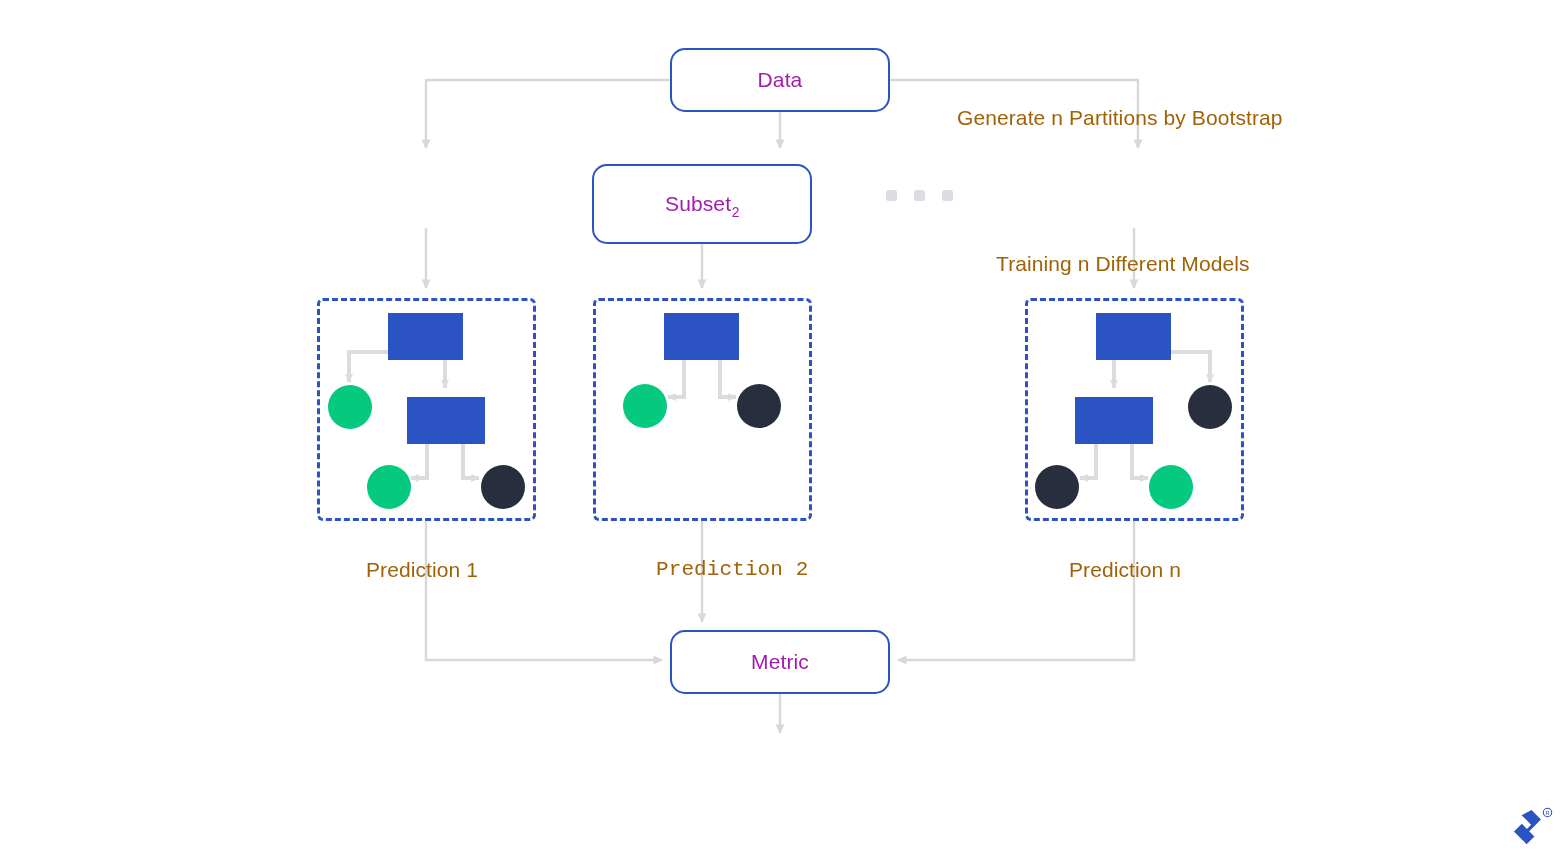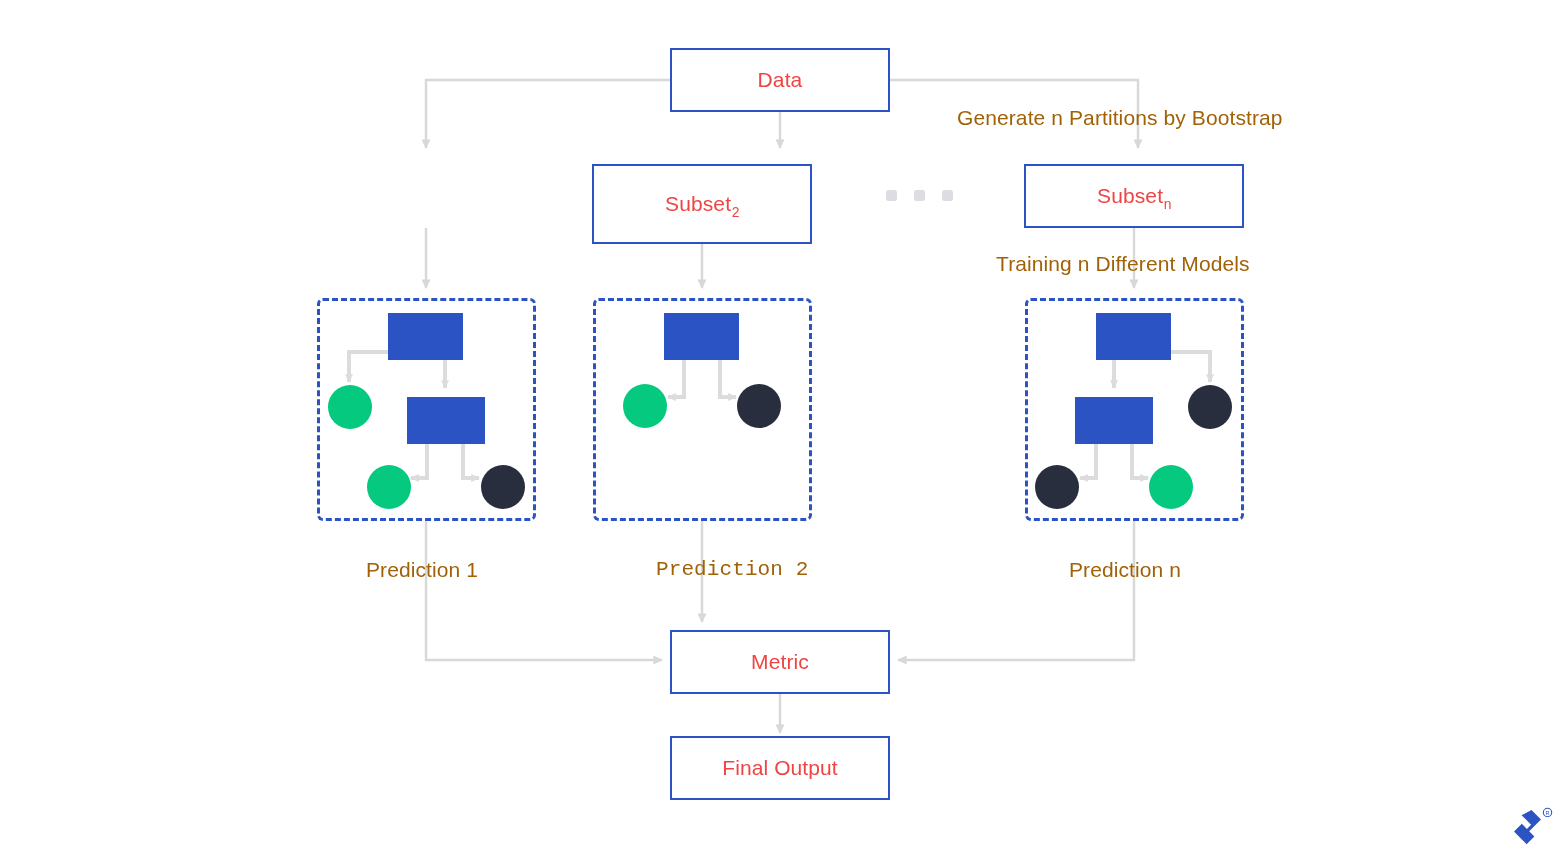--- a/index.html
+++ b/index.html
@@ -25,26 +25,26 @@
     left: 0; top: 0;
     width: 1560px;
     height: 852px;
     pointer-events: none;
   }
   
   .node-box {
     position: absolute;
     box-sizing: border-box;
     border: 2px solid #2b53c4;
-    border-radius: 0;
+    border-radius: 15px;
     background: #ffffff;
     display: flex;
     align-items: center;
     justify-content: center;
-    color: #ef4444;
+    color: #a21caf;
     font-size: 21px;
     letter-spacing: 0.1px;
     z-index: 3;
   }
   .node-label {
     display: inline-block;
     white-space: nowrap;
   }
   .node-label sub {
     font-size: 0.66em;
@@ -164,23 +164,20 @@
 
   <div class="node-box" style="left:670px; top:48px; width:220px; height:64px;">
     <span class="node-label">Data</span>
   </div>
 
 
   <div class="node-box" style="left:592px; top:164px; width:220px; height:80px;">
     <span class="node-label"><span>Subset</span><sub>2</sub></span>
   </div>
 
-  <div class="node-box" style="left:1024px; top:164px; width:220px; height:64px;">
-    <span class="node-label"><span>Subset</span><sub>n</sub></span>
-  </div>
 
   <div class="ellipsis" style="left:886px; top:190px;">
     <span></span>
     <span></span>
     <span></span>
   </div>
 
   <div class="flow-text" style="left:957px; top:106px;">Generate n Partitions by Bootstrap</div>
 
   <div class="flow-text" style="left:996px; top:252px;">Training n Different Models</div>
@@ -205,23 +202,20 @@
   <div class="tree-circle c-green" style="left:1149px; top:465px; width:44px; height:44px;"></div>
 
   <div class="flow-text" style="left:366px; top:558px;">Prediction 1</div>
   <div class="flow-text" style="left:656px; top:558px;font-family:Liberation Mono, monospace;">Prediction 2</div>
   <div class="flow-text" style="left:1069px; top:558px;">Prediction n</div>
 
   <div class="node-box" style="left:670px; top:630px; width:220px; height:64px;">
     <span class="node-label">Metric</span>
   </div>
 
-  <div class="node-box" style="left:670px; top:736px; width:220px; height:64px;">
-    <span class="node-label">Final Output</span>
-  </div>
 
   <svg class="logo" style="left:1508px; top:806px;" width="46" height="42" viewBox="0 0 46 42" xmlns="http://www.w3.org/2000/svg">
     <path d="M23.5 4 L33 13.4 L21.2 25.2 L26.4 30.4 L18.6 38.2 L13.4 33 L6 25.6 L13.8 17.8 L18.9 22.9 L23.1 18.7 L13.6 9.2 Z" fill="#2b53c4"></path>
     <circle cx="39.5" cy="6.5" r="4.2" fill="none" stroke="#2b53c4" stroke-width="1.1"></circle>
     <text x="39.5" y="9.1" font-family="'Liberation Sans', sans-serif" font-size="5.6" fill="#2b53c4" text-anchor="middle">R</text>
   </svg>
 
 </div>
 
 </body></html>

